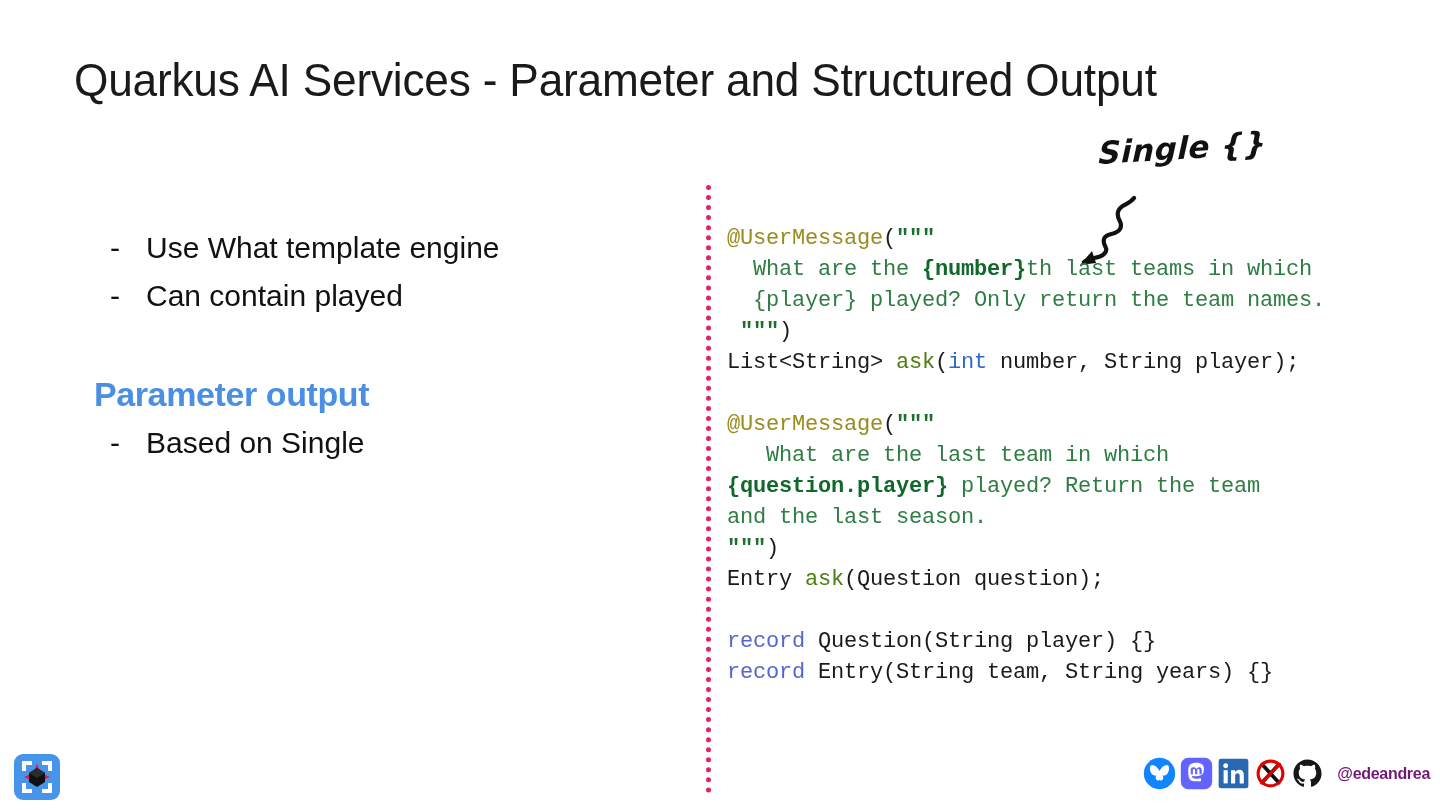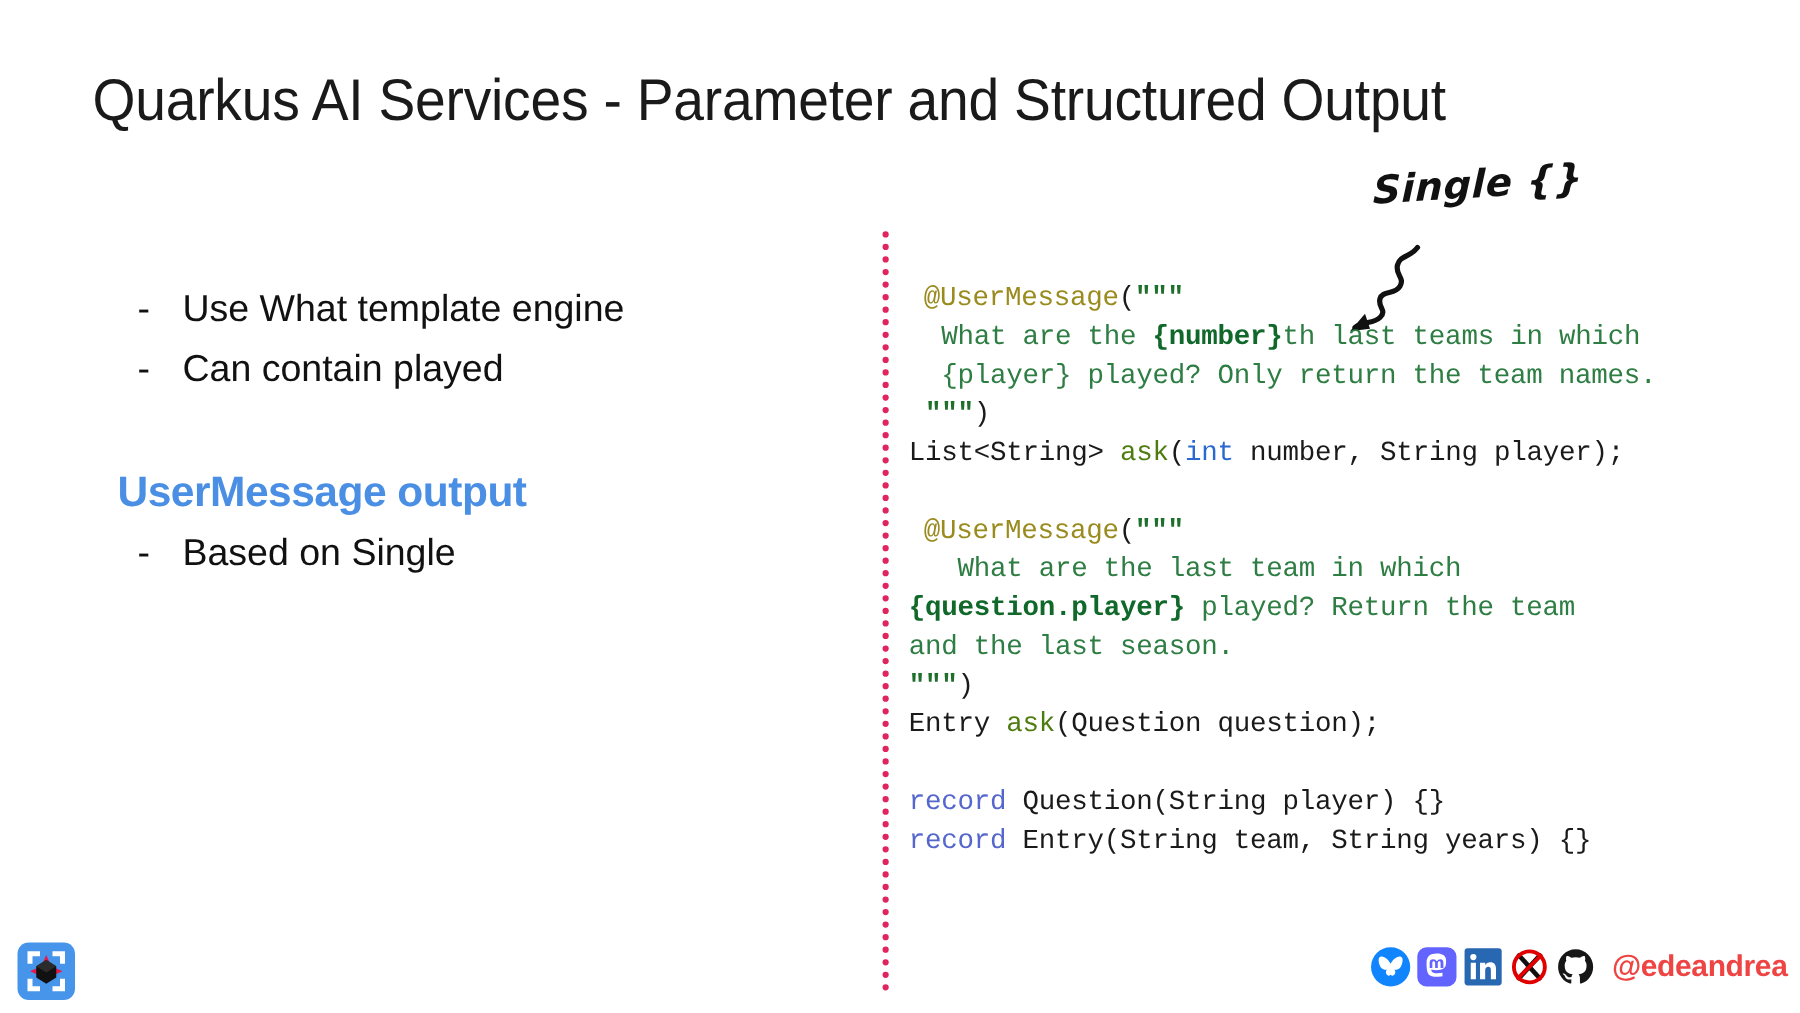--- a/index.html
+++ b/index.html
@@ -101,21 +101,21 @@
     line-height: 31px;
     white-space: pre;
     color: #1a1a1a;
     margin-top: 38px;
     letter-spacing: -0.2px;
   }
   .code-line {
     white-space: pre;
     min-height: 31px;
   }
-  .tok-ann      { color: #9a8b1e; margin-left: 12px; }
+  .tok-ann      { color: #9a8b1e; }
   .tok-str      { color: #1d6f2b; font-weight: bold; }
   .tok-prompt   { color: #2e7d43; }
   .tok-param    { color: #10682a; font-weight: bold; }
   .tok-plain    { color: #1a1a1a; }
   .tok-method   { color: #4d7c0f; }
   .tok-keyword  { color: #2a6ad0; }
   .tok-record   { color: #5566cc; }
 
   
   #annotation {
@@ -161,23 +161,23 @@
   }
   .social-icon {
     width: 33px;
     height: 33px;
     display: block;
     flex: 0 0 auto;
   }
   #social-handle {
     margin-left: 9px;
     font-family: "Liberation Sans", sans-serif;
-    font-size: 24px;
+    font-size: 16px;
     font-weight: bold;
-    color: #ef4444;
+    color: #701a75;
     letter-spacing: -0.3px;
     white-space: nowrap;
   }
 </style>
 </head>
 <body>
 
 <div id="slide">
 
   <div id="slide-title">Quarkus AI Services - Parameter and Structured Output</div>
@@ -193,21 +193,21 @@
         <li class="bullet-item">
           <span class="bullet-dash">-</span>
           <span class="bullet-text">Can contain played</span>
         </li>
       </ul>
     </div>
 
     <div id="gap-block"></div>
 
     <div>
-      <div class="section-heading">UserMessage output</div>
+      <div class="section-heading">Parameter output</div>
       <ul class="bullet-list">
         <li class="bullet-item">
           <span class="bullet-dash">-</span>
           <span class="bullet-text">Based on Single</span>
         </li>
       </ul>
     </div>
 
   </div>
 

